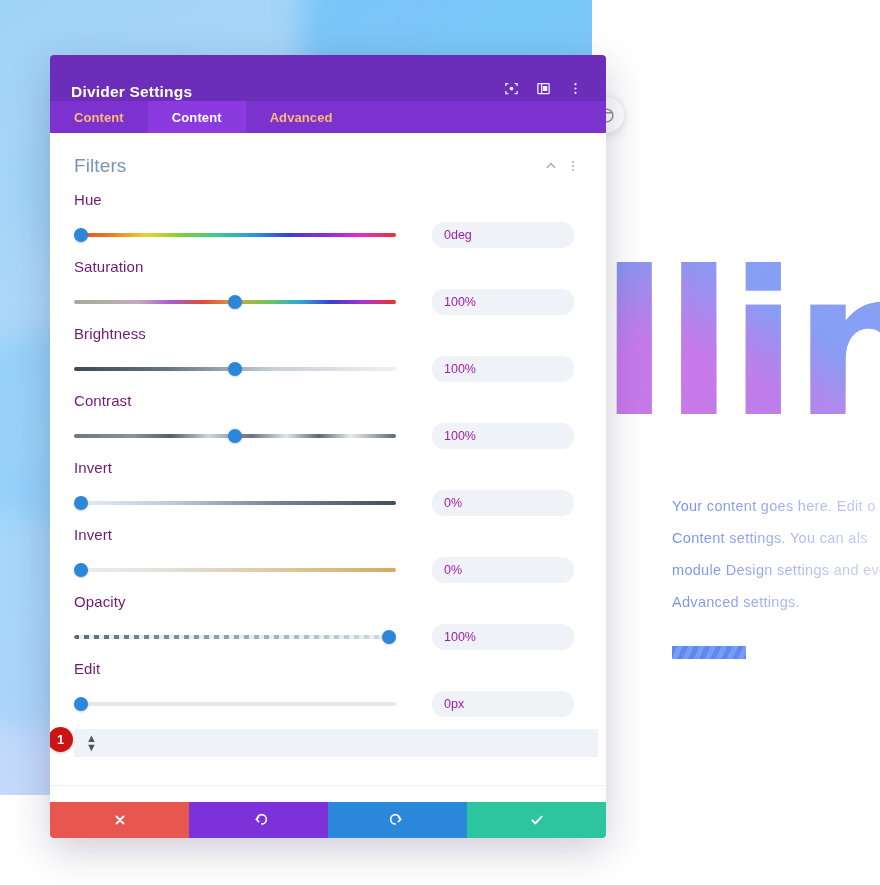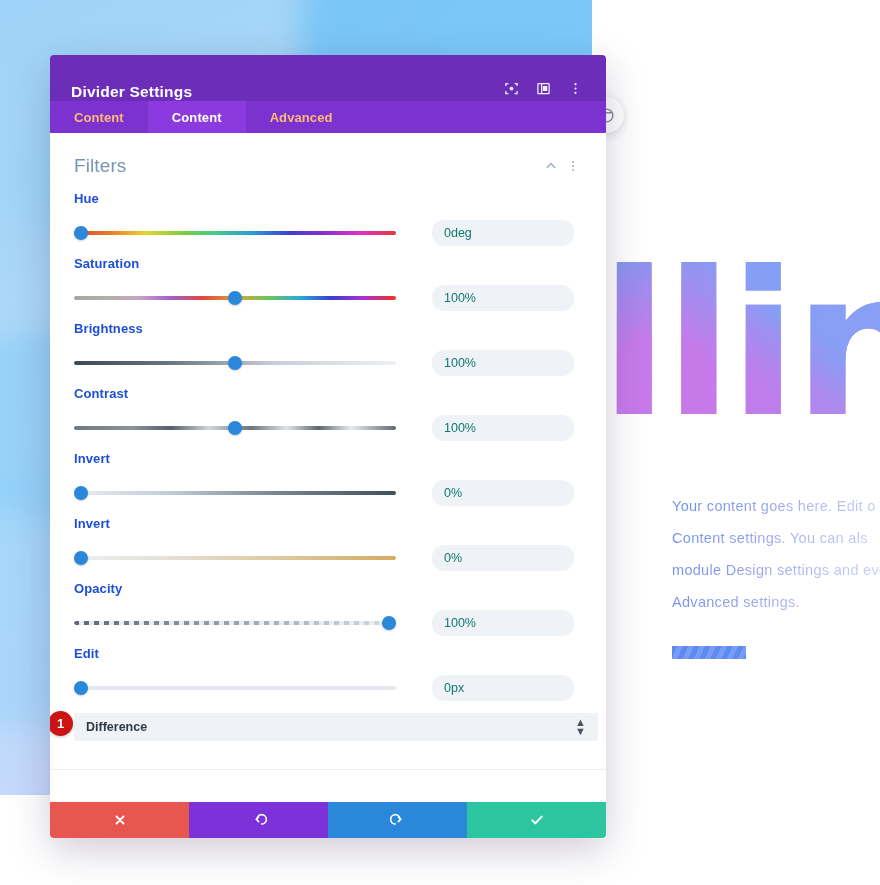--- a/index.html
+++ b/index.html
@@ -99,21 +99,21 @@
 
   .sec-head{
     display:flex;align-items:center;padding:22px 22px 4px 24px;
   }
   .sec-title{
     flex:1;color:#7896b4;font-size:19px;font-weight:400;letter-spacing:.1px;
   }
   .sec-ico{width:22px;height:22px;display:flex;align-items:center;justify-content:center;color:#8fa4bb;cursor:pointer;}
 
   .field{padding:10px 32px 0 24px;}
-  .f-label{font-size:13px;font-weight:700;color:#1d4ed8;margin-bottom:14px;letter-spacing:.1px;}
+  .f-label{font-size:15px;font-weight:400;color:#701a75;margin-bottom:14px;letter-spacing:.1px;}
   .f-row{display:flex;align-items:center;}
 
   .slider{position:relative;width:322px;height:14px;flex:0 0 auto;}
   .track{position:absolute;left:0;top:5px;width:322px;height:4px;border-radius:3px;}
   .knob{
     position:absolute;top:0;width:14px;height:14px;border-radius:50%;
     background:#2b87da;box-shadow:0 1px 2px rgba(0,0,0,.2);cursor:pointer;
   }
   .t-hue{background:linear-gradient(90deg,#e5462f,#e87b25,#e8d42c,#7fcf3c,#3fc98d,#2f9ad6,#3b3fd0,#8a2fd0,#e030c8,#e5372f);}
   .t-sat{background:linear-gradient(90deg,#a7a7a0,#b0b0a6,#c8a7c0,#a15fd0,#e0483a,#dba23e,#6cc758,#2fa9d8,#3a3fce,#b12fd0,#e9351f);}
@@ -126,21 +126,21 @@
     background-image:repeating-linear-gradient(90deg,#5d6874 0 5px,rgba(255,255,255,0) 5px 10px);
     background-color:transparent;
     -webkit-mask-image:linear-gradient(90deg,#000 0%,rgba(0,0,0,.12) 100%);
             mask-image:linear-gradient(90deg,#000 0%,rgba(0,0,0,.12) 100%);
   }
   .t-opacity-base{position:absolute;left:0;top:5px;width:322px;height:4px;border-radius:3px;background:#e8edf2;}
 
   .val-box{
     margin-left:36px;width:144px;height:26px;background:#eff3f7;border-radius:12px;
     display:flex;align-items:center;padding:0 12px;
-    color:#0f766e;font-size:12.5px;
+    color:#a21caf;font-size:12.5px;
   }
 
   .select-wrap{
     position:relative;margin-top:2px;width:500px;height:28px;background:#eff3f7;border-radius:2px;
     display:flex;align-items:center;padding:0 12px;cursor:pointer;
   }
   .select-wrap .sel-val{font-size:12.5px;color:#2f3a46;font-weight:700;flex:1;}
   .sel-arrows{color:#4b5664;font-size:11px;line-height:9px;text-align:center;}
 
   .badge-1{
@@ -332,21 +332,20 @@
                 <div class="knob" style="left: 0px;"></div>
               </div>
               <div class="val-box">0px</div>
             </div>
           </div>
         </div>
 
       <div class="field">
         <div class="select-wrap">
           <div class="badge-1">1</div>
-          <div class="sel-val">Difference</div>
           <div class="sel-arrows">▲<br>▼</div>
         </div>
       </div>
 
       <div class="divider-line"></div>
 
       <div class="sec-collapsed">
         
         
       </div>

